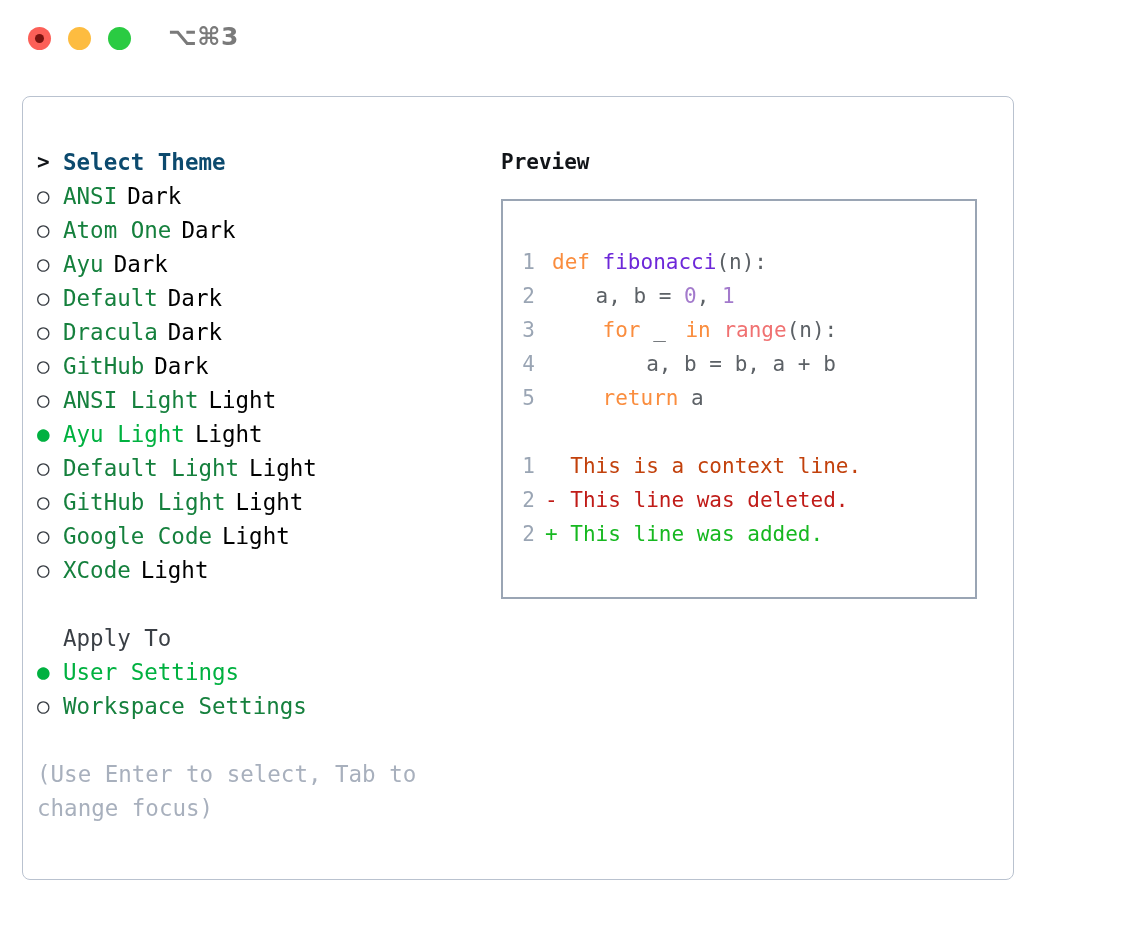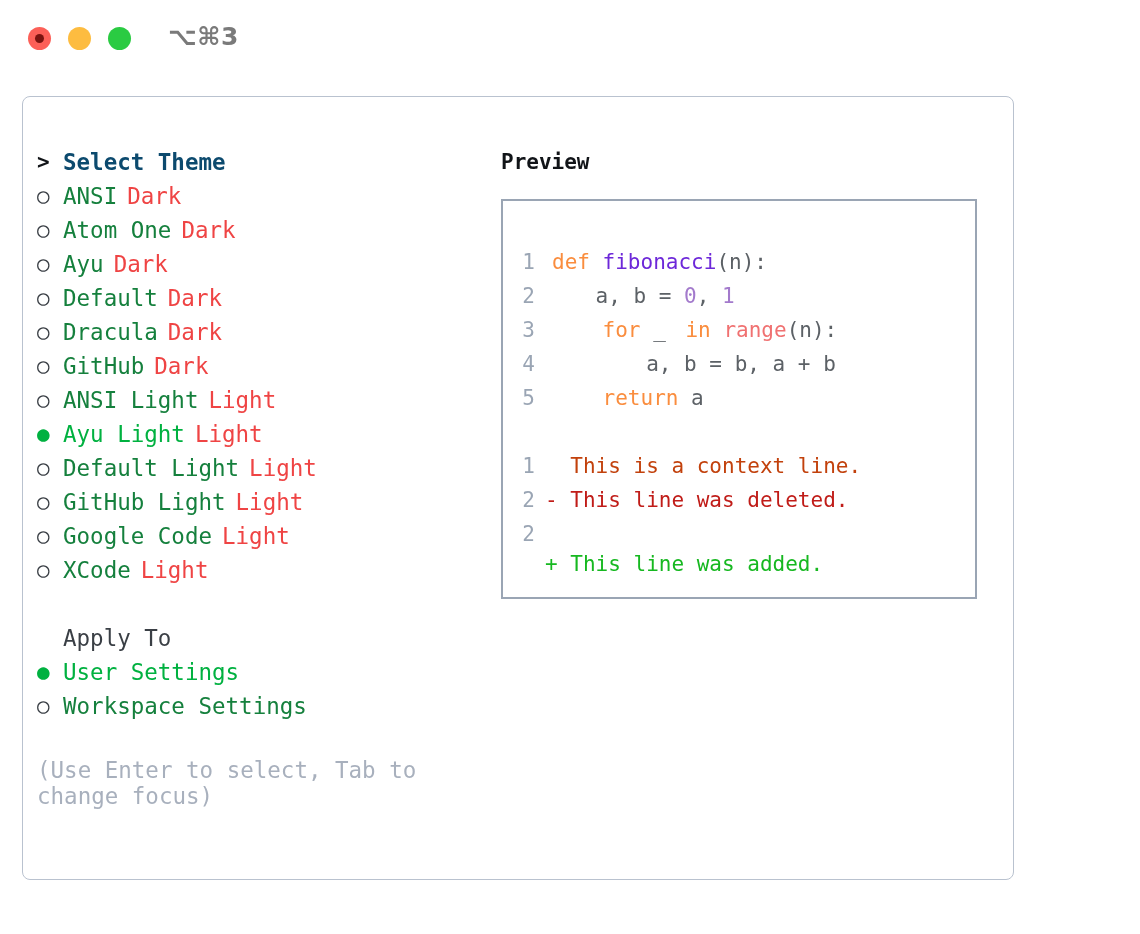--- a/index.html
+++ b/index.html
@@ -108,31 +108,31 @@
 
   .label { color: #15803d; }
   .row.selected .label { color: #00b140; }
   .row.header .label {
     color: #0c4a6e;
     font-weight: bold;
   }
   .row.subheader .label { color: #3a3f45; }
 
   .badge {
-    color: #ef4444;
+    color: #000000;
     margin-left: 10px;
     text-align: center;
   }
 
   .spacer { height: 34px; }
 
   .hint {
     margin-top: 34px;
     font-size: 22.5px;
-    line-height: 26px;
+    line-height: 34px;
     color: #a8b0bd;
     width: 400px;
   }
 
   
   .right-col {
     position: absolute;
     left: 478px;
     top: 48px;
     width: 500px;
@@ -174,21 +174,21 @@
   .tok-kw  { color: #fa8d3e; margin-left: 7px; }
   .tok-fn  { color: #6d28d9; text-align: center; }
   .tok-num { color: #a37acc; }
   .tok-bi  { color: #f07171; }
   .tok-pl  { color: #5c6166; }
 
   .gap-line { height: 34px; }
 
   .diff-ctx { color: #c2410c; }
   .diff-del { color: #c01c18; }
-  .diff-add { color: #16b820; margin-top: 30px; }
+  .diff-add { color: #16b820; }
 </style>
 </head>
 <body>
 
 <div class="window">
 
   <div class="titlebar">
     <div class="dot dot-red"></div>
     <div class="dot dot-amber"></div>
     <div class="dot dot-green"></div>

